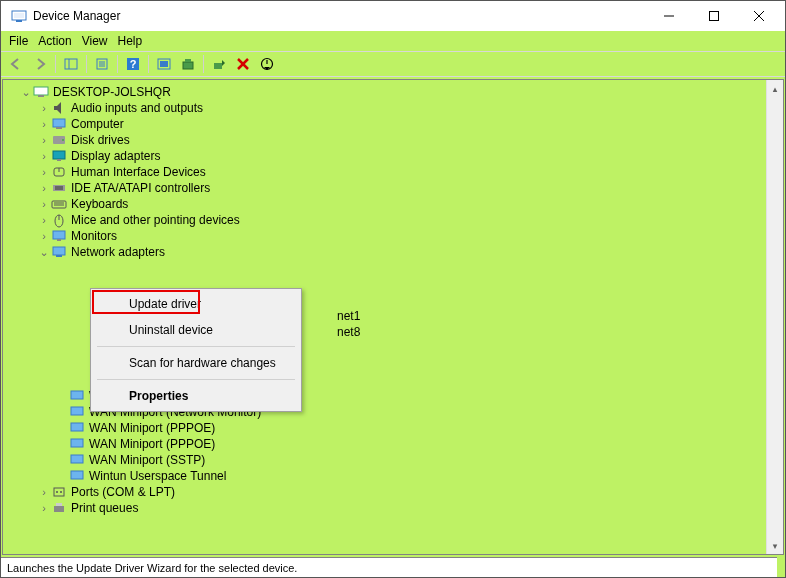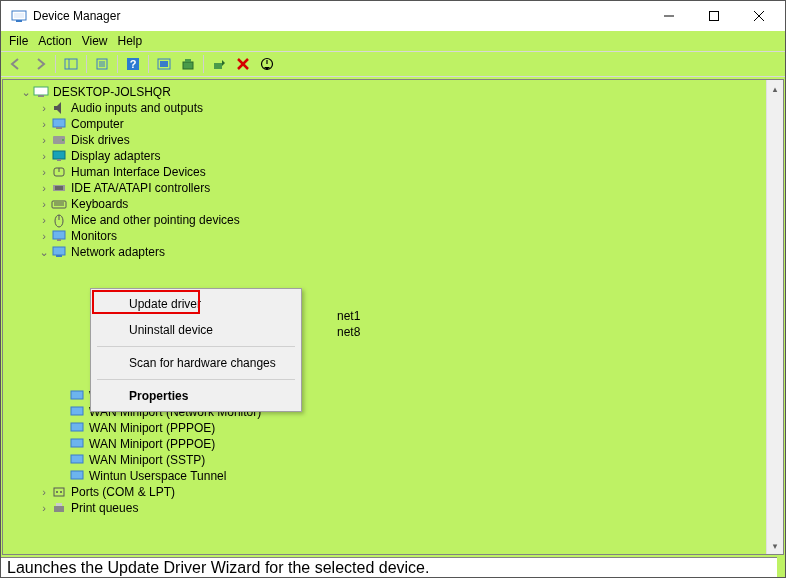--- a/index.html
+++ b/index.html
@@ -25,21 +25,21 @@
 .lv1 { padding-left: 12px; }
 .lv2 { padding-left: 30px; }
 .lv3 { padding-left: 48px; }
 .scrollbar { position: absolute; right: 0; top: 0; bottom: 0; width: 17px; background: #f0f0f0; border-left: 1px solid #e0e0e0; }
 .sbtn { height: 17px; display: flex; align-items: center; justify-content: center; color: #606060; font-size: 9px; }
 .ctxmenu { position: absolute; left: 87px; top: 208px; width: 212px; background: #f0f0f0; border: 1px solid #a0a0a0; box-shadow: 2px 2px 4px rgba(0,0,0,0.25); padding: 2px; z-index: 10; }
 .ctxitem { padding: 6px 12px; font-size: 12px; cursor: default; margin-left: 24px; }
 .ctxsep { height: 1px; background: #d0d0d0; margin: 3px 4px; }
 .ctxbold { font-weight: bold; }
 .highlight { border: 2px solid #e60000; position: absolute; left: 89px; top: 210px; width: 108px; height: 24px; z-index: 11; pointer-events: none; }
-.statusbar { position: absolute; bottom: 0; left: 0; right: 8px; height: 20px; border-top: 1px solid #828282; padding: 2px 6px; font-size: 16px; display: flex; align-items: center; background: #fff; }
+.statusbar { position: absolute; bottom: 0; left: 0; right: 8px; height: 20px; border-top: 1px solid #828282; padding: 2px 6px; font-size: 11px; display: flex; align-items: center; background: #fff; }
 
 .behind { position: absolute; color: #000; font-size: 12px; margin-left: 33px; }
 </style>
 </head>
 <body>
 
 <div class="window">
 
   <div class="titlebar">
     <span class="ticon">

